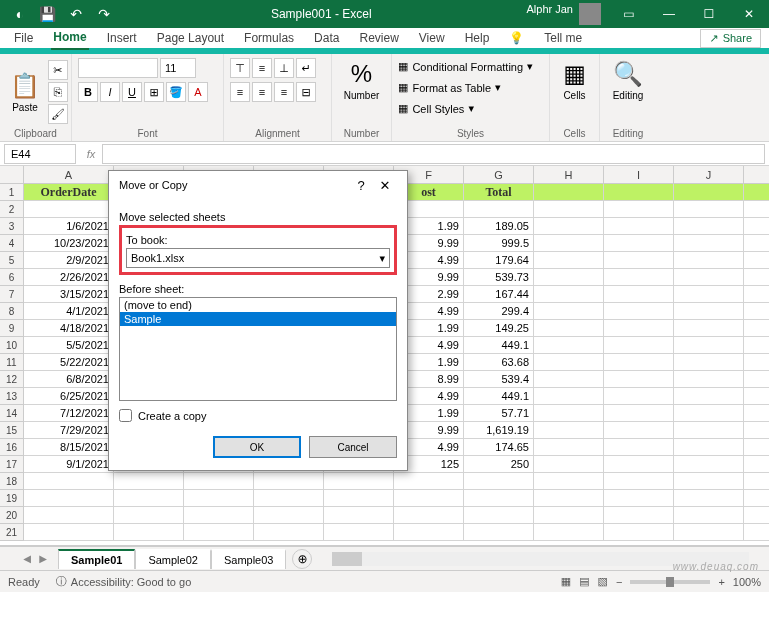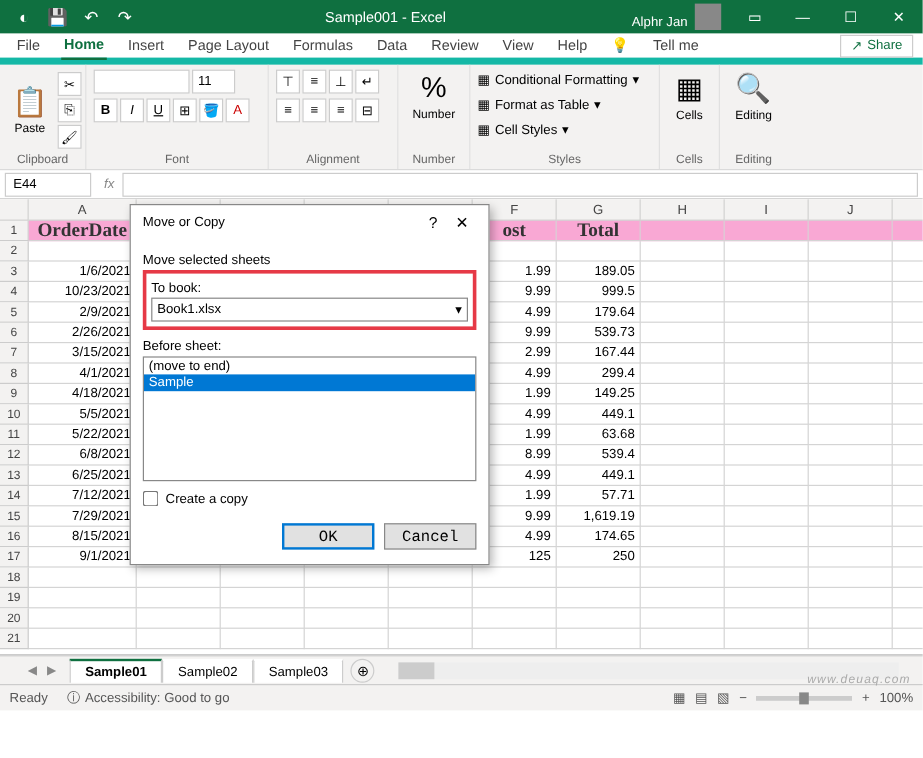--- a/index.html
+++ b/index.html
@@ -4,21 +4,21 @@
 <style>
 * { margin: 0; padding: 0; box-sizing: border-box; font-family: 'Segoe UI', Tahoma, sans-serif; font-size: 11px; }
 body { background: #fff; width: 769px; height: 632px; overflow: hidden; position: relative; }
 
 
 .titlebar { height: 28px; background: #0f7040; display: flex; align-items: center; color: #fff; }
 .tb-left { display: flex; align-items: center; gap: 4px; padding-left: 8px; }
 .tb-icon { width: 24px; height: 24px; display: flex; align-items: center; justify-content: center; cursor: pointer; font-size: 14px; }
 .tb-title { flex: 1; text-align: center; font-size: 12px; }
 .tb-right { display: flex; align-items: center; }
-.tb-user { display: flex; align-items: flex-end; gap: 6px; margin-right: 8px; }
+.tb-user { display: flex; align-items: flex-start; gap: 6px; margin-right: 8px; }
 .tb-user-icon { width: 22px; height: 22px; background: #888; }
 .tb-win { width: 40px; height: 28px; display: flex; align-items: center; justify-content: center; font-size: 12px; }
 
 
 .ribtabs { height: 26px; background: #fff; display: flex; align-items: center; border-bottom: 6px solid #14b8a6; padding-left: 12px; gap: 16px; }
 .ribtab { font-size: 12px; color: #444; cursor: pointer; padding: 4px 2px; }
 .ribtab.active { color: #0f7040; border-bottom: 2px solid #0f7040; font-weight: 600; }
 .share-btn { margin-left: auto; margin-right: 8px; border: 1px solid #ccc; padding: 2px 8px; color: #0f7040; font-size: 12px; display: flex; align-items: center; gap: 4px; }
 
 
@@ -47,21 +47,21 @@
 .corner { position: absolute; left: 0; top: 0; width: 24px; height: 18px; background: #f3f2f1; border-right: 1px solid #ccc; border-bottom: 1px solid #ccc; }
 .col-headers { position: absolute; left: 24px; top: 0; height: 18px; display: flex; }
 .colh { width: 70px; background: #f3f2f1; border-right: 1px solid #ccc; border-bottom: 1px solid #ccc; text-align: center; line-height: 18px; font-size: 11px; color: #444; }
 .colh:first-child { width: 90px; }
 .row-headers { position: absolute; left: 0; top: 18px; width: 24px; }
 .rowh { height: 17px; background: #f3f2f1; border-right: 1px solid #ccc; border-bottom: 1px solid #ccc; text-align: center; line-height: 17px; font-size: 10px; color: #444; }
 .cells { position: absolute; left: 24px; top: 18px; }
 .crow { display: flex; height: 17px; }
 .cell { width: 70px; border-right: 1px solid #d4d4d4; border-bottom: 1px solid #d4d4d4; padding: 0 4px; line-height: 17px; font-size: 11px; text-align: right; overflow: hidden; white-space: nowrap; }
 .cell:first-child { width: 90px; }
-.cell.hdr { background: #f9a8d4; font-weight: bold; font-size: 16px; text-align: center; color: #333; font-family: Georgia, serif; }
+.cell.hdr { background: #bef264; font-weight: bold; font-size: 12px; text-align: center; color: #333; font-family: Georgia, serif; }
 .cell.txt { text-align: center; }
 
 
 .sheet-tabs { height: 24px; background: #f3f2f1; display: flex; align-items: center; padding-left: 20px; border-top: 1px solid #ccc; }
 .stab-nav { display: flex; gap: 2px; margin-right: 8px; }
 .stab-arrow { width: 14px; height: 14px; color: #888; cursor: pointer; display: flex; align-items: center; justify-content: center; font-size: 10px; }
 .stab { padding: 3px 12px; background: #fff; border: 1px solid #ccc; border-bottom: none; font-size: 11px; cursor: pointer; border-top: 2px solid transparent; }
 .stab.active { border-top: 2px solid #0f7040; font-weight: 600; }
 .stab-add { width: 20px; height: 20px; border: 1px solid #ccc; border-radius: 50%; margin-left: 6px; display: flex; align-items: center; justify-content: center; cursor: pointer; font-size: 12px; }
 .hscroll-track { flex: 1; margin: 0 20px; height: 14px; background: #eee; position: relative; }
@@ -81,21 +81,21 @@
 .dlg-body { padding: 8px 10px 12px; }
 .dlg-label { font-size: 11px; padding: 4px 0 2px; }
 .highlight-box { border: 3px solid #e63946; padding: 2px 4px 4px; margin-bottom: 4px; }
 .dlg-select { width: 100%; height: 20px; border: 1px solid #888; background: #fff; font-size: 11px; padding: 0 4px; display: flex; align-items: center; justify-content: space-between; cursor: pointer; }
 .dlg-list { width: 100%; height: 104px; border: 1px solid #888; background: #fff; margin-bottom: 8px; overflow: hidden; }
 .dlg-list-item { padding: 1px 4px; font-size: 11px; cursor: pointer; }
 .dlg-list-item.sel { background: #0078d4; color: #fff; }
 .dlg-check { display: flex; align-items: center; gap: 6px; margin-bottom: 14px; font-size: 11px; }
 .dlg-check input { width: 13px; height: 13px; }
 .dlg-buttons { display: flex; justify-content: flex-end; gap: 8px; }
-.dlg-btn-act { width: 77px; height: 22px; border: 1px solid #888; background: #e1e1e1; font-size: 13px; cursor: pointer; font-family: Liberation Mono, monospace; }
+.dlg-btn-act { width: 88px; height: 22px; border: 1px solid #888; background: #e1e1e1; font-size: 10px; cursor: pointer; }
 .dlg-btn-act.primary { border: 2px solid #0078d4; }
 
 .watermark { position: absolute; right: 10px; bottom: 60px; font-size: 10px; color: #aaa; font-style: italic; letter-spacing: 1px; }
 </style>
 </head>
 <body>
 
 <div class="titlebar">
   <div class="tb-left">
     <div class="tb-icon">◐</div>

